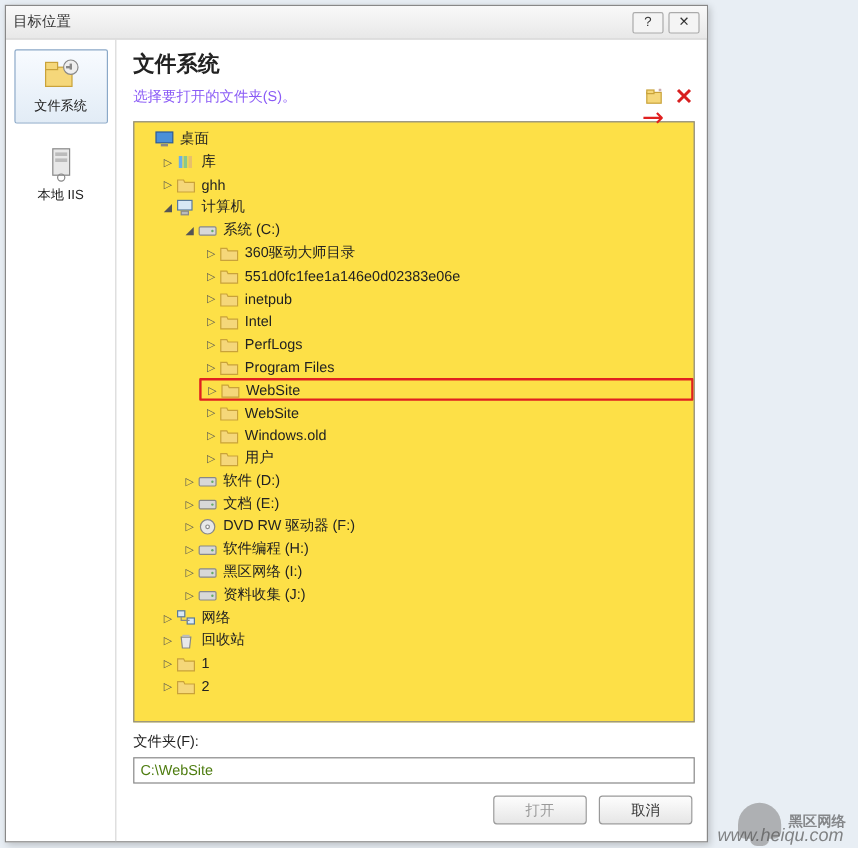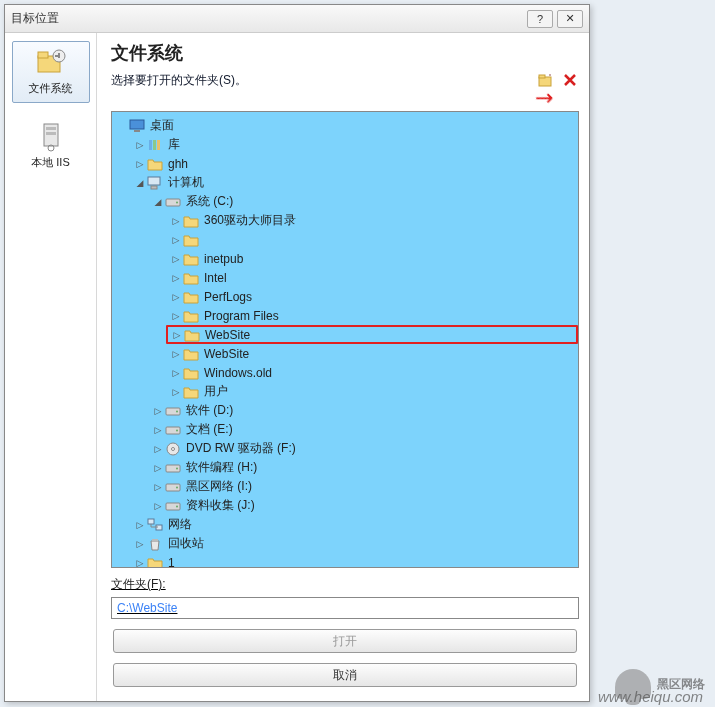--- a/index.html
+++ b/index.html
@@ -33,50 +33,50 @@
   border: 1px solid transparent; border-radius: 2px;
 }
 .sideitem.selected {
   border: 1px solid #8aa8c8; background: linear-gradient(#f8fbff,#e2ecf6);
 }
 .sideicon { width: 32px; height: 32px; margin-bottom: 3px; position: relative; }
 .sideicon svg { width: 100%; height: 100%; }
 
 .main { flex: 1; display: flex; flex-direction: column; padding: 8px 10px 8px 14px; }
 .mainhead { font-size: 18px; font-weight: 600; color: #222; margin-bottom: 6px; }
-.subhead { font-size: 12px; color: #0f172a; margin-bottom: 22px; display: flex; align-items: center; }
+.subhead { font-size: 12px; color: #8b5cf6; margin-bottom: 12px; display: flex; align-items: center; }
 .subhead .spacer { flex: 1; }
 .iconbtn { width: 18px; height: 18px; display: flex; align-items: center; justify-content: center; cursor: pointer; margin-left: 6px; }
 
 .treebox {
-  flex: 1; border: 1px solid #888; background: #7dd3fc; overflow: auto;
+  flex: 1; border: 1px solid #888; background: #fde047; overflow: auto;
   font-size: 12px; color: #222; padding: 4px 0;
 }
 .tree ul { list-style: none; padding-left: 18px; }
 .tree > ul { padding-left: 4px; }
 .node { display: flex; align-items: center; height: 19px; white-space: nowrap; }
 .tw { width: 12px; height: 12px; display: inline-flex; align-items: center; justify-content: center; color: #555; font-size: 9px; cursor: pointer; }
 .ic { width: 16px; height: 16px; margin: 0 3px 0 1px; display: inline-flex; align-items: center; justify-content: center; }
 .ic svg { width: 16px; height: 16px; }
 .labeltxt { padding: 0 2px; }
 .highlight { border: 2px solid #e02020; border-radius: 1px; padding: 0px 3px; margin-left: -4px; }
 
 .arrow-annot {
   position: absolute; color: #e02020; font-size: 22px;
   transform: rotate(45deg); pointer-events: none;
 }
 
-.folderrow { margin-top: 8px; display: flex; flex-direction: column; gap: 4px; text-decoration: underline; }
+.folderrow { margin-top: 8px; display: flex; flex-direction: column; gap: 4px; }
 .folderlabel { font-size: 12px; color: #222; }
 .folderinput {
   width: 100%; height: 22px; border: 1px solid #888; font-size: 12px;
-  padding: 2px 5px; color: #3b82f6; background: #fff;
-}
-
-.buttons { display: flex; justify-content: flex-end; gap: 10px; padding: 10px 2px 6px; flex-direction: column; }
+  padding: 2px 5px; color: #4d7c0f; background: #fff;
+}
+
+.buttons { display: flex; justify-content: flex-end; gap: 10px; padding: 10px 2px 6px; }
 .btn {
   min-width: 78px; height: 24px; border: 1px solid #999; border-radius: 3px;
   background: linear-gradient(#fdfdfd,#e6e6e6); font-size: 12px; color: #333;
   display: flex; align-items: center; justify-content: center; cursor: pointer;
 }
 .btn.disabled { color: #999; }
 
 .watermark {
   position: absolute; right: 10px; bottom: 8px; display: flex; align-items: center;
   gap: 6px; color: #444; font-size: 12px; font-weight: bold; opacity: 0.6; pointer-events: none;
@@ -221,20 +221,21 @@
                             </div>
                           </li>
                           <li>
                             <div class="node">
                               <span class="tw">▷</span>
                               <span class="ic">
                                 <svg viewBox="0 0 16 16">
                                   <path d="M1 4 h5 l1 2 h8 v8 h-14 z" fill="#f5d77a" stroke="#c9a23a"></path>
                                 </svg>
                               </span>
+                              <span class="labeltxt">551d0fc1fee1a146e0d02383e06e</span>
                             </div>
                           </li>
                           <li>
                             <div class="node">
                               <span class="tw">▷</span>
                               <span class="ic">
                                 <svg viewBox="0 0 16 16">
                                   <path d="M1 4 h5 l1 2 h8 v8 h-14 z" fill="#f5d77a" stroke="#c9a23a"></path>
                                 </svg>
                               </span>

